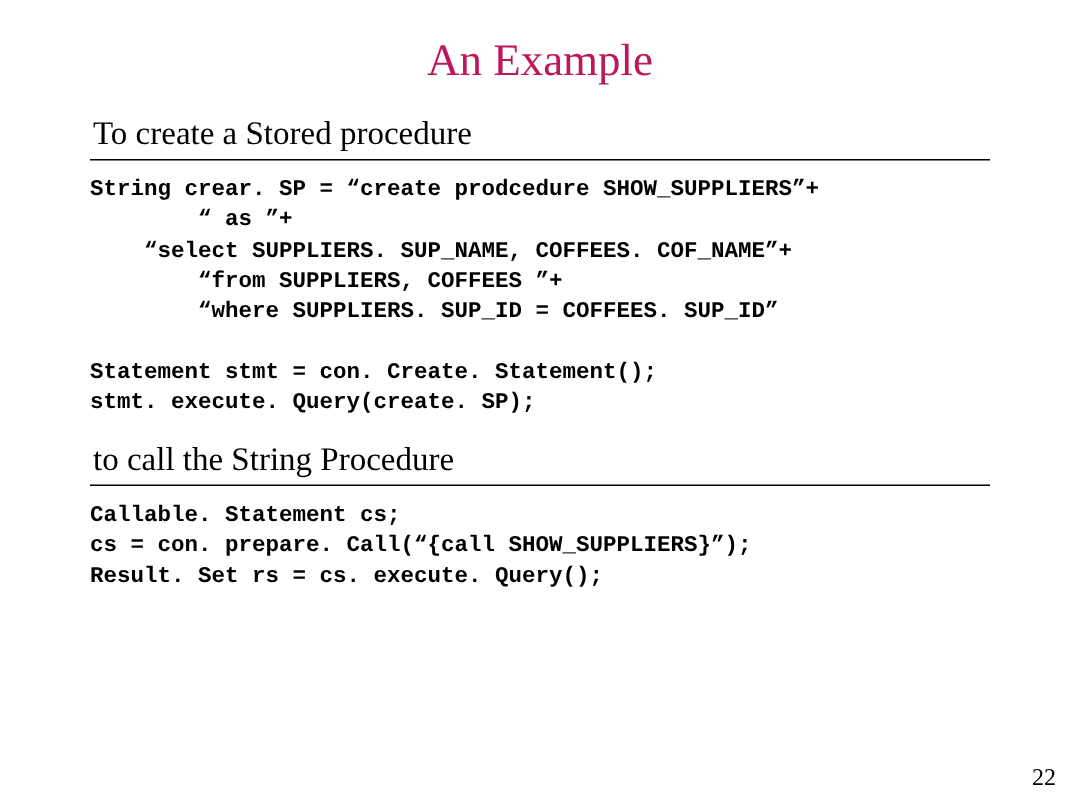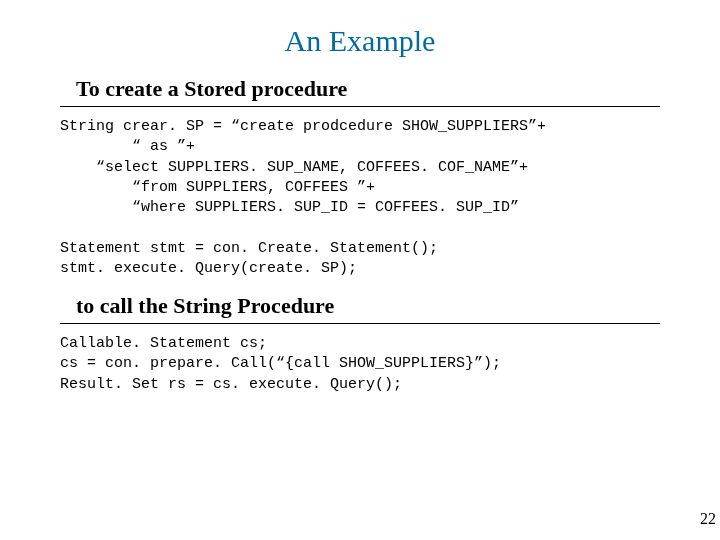--- a/index.html
+++ b/index.html
@@ -14,44 +14,45 @@
   }
   .slide {
     padding: 24px 60px 0 60px;
     box-sizing: border-box;
     width: 100%;
     height: 100%;
   }
   .title {
     text-align: center;
     font-size: 30px;
-    color: #0369a1;
+    color: #be185d;
     margin: 0 0 18px 0;
     font-weight: normal;
   }
   .subhead {
     font-size: 22px;
-    margin: 0 0 4px 16px;
-    font-weight: bold;
+    margin: 0 0 4px 2px;
+    font-weight: normal;
   }
   .hr {
     border: none;
     border-top: 1px solid #000;
     margin: 2px 0 10px 0;
   }
   .code {
     font-family: "Courier New", Courier, monospace;
     font-size: 15px;
     line-height: 1.35;
     white-space: pre;
     margin: 0 0 14px 0;
+    font-weight: bold;
   }
   .pagenum {
     position: absolute;
-    right: 4px;
+    right: 16px;
     bottom: 12px;
     font-size: 16px;
     font-family: "Times New Roman", Times, serif;
   }
 </style>
 </head>
 <body>
 
 <div class="slide">
 

